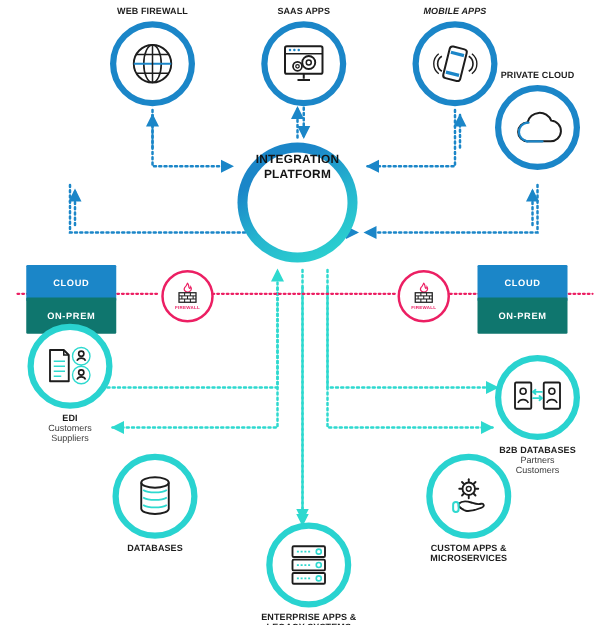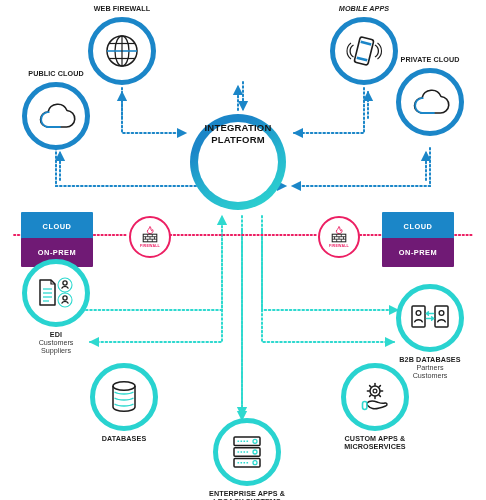--- a/index.html
+++ b/index.html
@@ -16,21 +16,21 @@
   .cap-above{margin-top:0;margin-bottom:4px;}
   .hub{position:absolute;left:190px;top:114px;width:96px;height:96px;border-radius:50%;
        background:linear-gradient(150deg,#1B86C8 0%,#1B86C8 26%,#25B6CF 58%,#2ED9CF 100%);
        display:flex;align-items:center;justify-content:center;}
   .hub-inner{width:80px;height:80px;border-radius:50%;background:#fff;display:flex;
        flex-direction:column;align-items:center;justify-content:flex-start;}
   .hub-inner span{font-size:9.5px;font-weight:bold;color:#141414;line-height:1.22;letter-spacing:.2px;}
   .band{position:absolute;height:29px;border-radius:1px;display:flex;align-items:center;justify-content:center;}
   .band span{font-size:7.4px;font-weight:bold;color:#fff;letter-spacing:.5px;}
   .band.cloud{background:#1B86C8;}
-  .band.onprem{background:#701a75;}
+  .band.onprem{background:#0f766e;}
   .fw{position:absolute;width:38px;height:38px;border-radius:50%;border:2.5px solid #EC1F63;
       background:#fff;display:flex;flex-direction:column;align-items:center;justify-content:center;z-index:5;}
   .fw-label{font-size:3.6px;font-weight:bold;color:#EC1F63;letter-spacing:.2px;margin-top:.5px;}
 </style>
 </head>
 <body>
 
 <div id="diagram">
 
   <svg id="wires" viewBox="0 0 486 500">
@@ -72,49 +72,57 @@
     </g>
   </svg>
 
   <div class="hub">
     <div class="hub-inner">
       <span>INTEGRATION</span>
       <span>PLATFORM</span>
     </div>
   </div>
 
-  <div class="node" style="left:22px;top:70px;">
-    <div class="caption cap-above">
-      <div class="cap-main">PUBLIC CLOUD</div>
-    </div>
-    <div class="ring blue" style="width:68px;height:68px;">
-      <svg width="40" height="30" viewBox="0 0 40 30">
-        <path d="M12,26 a7.5,7.5 0 0,1 0,-15 a10,10 0 0,1 19,-1.5 a6.5,6.5 0 0,1 -1,16.5 Z" fill="none" stroke="#1d1d1d" stroke-width="1.6" stroke-linejoin="round"></path>
-        <path d="M12,26 a7.5,7.5 0 0,1 -0.4,-14.9 l1.2,0" fill="none" stroke="#1B86C8" stroke-width="1.8" stroke-linecap="round"></path>
-        <line x1="11" y1="26" x2="24" y2="26" stroke="#1B86C8" stroke-width="1.8" stroke-linecap="round"></line>
-      </svg>
-    </div>
-  </div>
 
   <div class="node" style="left:88px;top:5px;">
     <div class="caption cap-above">
       <div class="cap-main">WEB FIREWALL</div>
     </div>
     <div class="ring blue" style="width:68px;height:68px;">
       <svg width="36" height="36" viewBox="0 0 36 36">
         <circle cx="18" cy="18" r="15" fill="none" stroke="#1d1d1d" stroke-width="1.5"></circle>
         <ellipse cx="18" cy="18" rx="7" ry="15" fill="none" stroke="#1d1d1d" stroke-width="1.3"></ellipse>
         <line x1="3" y1="18" x2="33" y2="18" stroke="#1B86C8" stroke-width="1.6"></line>
         <path d="M5.2,10.5 H30.8" fill="none" stroke="#1d1d1d" stroke-width="1.2"></path>
         <path d="M5.2,25.5 H30.8" fill="none" stroke="#1d1d1d" stroke-width="1.2"></path>
         <line x1="18" y1="3" x2="18" y2="33" stroke="#1d1d1d" stroke-width="1.2"></line>
       </svg>
     </div>
   </div>
 
+  <div class="node" style="left:209px;top:5px;">
+    <div class="caption cap-above">
+      <div class="cap-main">SAAS APPS</div>
+    </div>
+    <div class="ring blue" style="width:68px;height:68px;">
+      <svg width="38" height="34" viewBox="0 0 38 34">
+        <rect x="4" y="3" width="30" height="22" rx="1.5" fill="none" stroke="#1d1d1d" stroke-width="1.6"></rect>
+        <line x1="4" y1="9" x2="34" y2="9" stroke="#1d1d1d" stroke-width="1.3"></line>
+        <circle cx="8" cy="6" r="1" fill="#1B86C8"></circle>
+          <circle cx="11.5" cy="6" r="1" fill="#1B86C8"></circle>
+          <circle cx="15" cy="6" r="1" fill="#1B86C8"></circle>
+        <circle cx="23" cy="16" r="5.2" fill="none" stroke="#1d1d1d" stroke-width="1.5"></circle>
+        <circle cx="23" cy="16" r="2" fill="none" stroke="#1d1d1d" stroke-width="1.2"></circle>
+        <circle cx="14" cy="19" r="3.6" fill="none" stroke="#1d1d1d" stroke-width="1.4"></circle>
+        <circle cx="14" cy="19" r="1.4" fill="none" stroke="#1d1d1d" stroke-width="1"></circle>
+        <line x1="19" y1="25" x2="19" y2="29" stroke="#1d1d1d" stroke-width="1.6"></line>
+        <line x1="14" y1="30" x2="24" y2="30" stroke="#1d1d1d" stroke-width="1.6"></line>
+      </svg>
+    </div>
+  </div>
 
   <div class="node" style="left:330px;top:5px;font-style:italic;">
     <div class="caption cap-above">
       <div class="cap-main">MOBILE APPS</div>
     </div>
     <div class="ring blue" style="width:68px;height:68px;">
       <svg width="38" height="34" viewBox="0 0 38 34">
         <g transform="rotate(14 19 17)">
           <rect x="12" y="4" width="14" height="26" rx="2.4" fill="none" stroke="#1d1d1d" stroke-width="1.6"></rect>
           <rect x="13.6" y="7.6" width="10.8" height="2.6" fill="#1B86C8"></rect>

